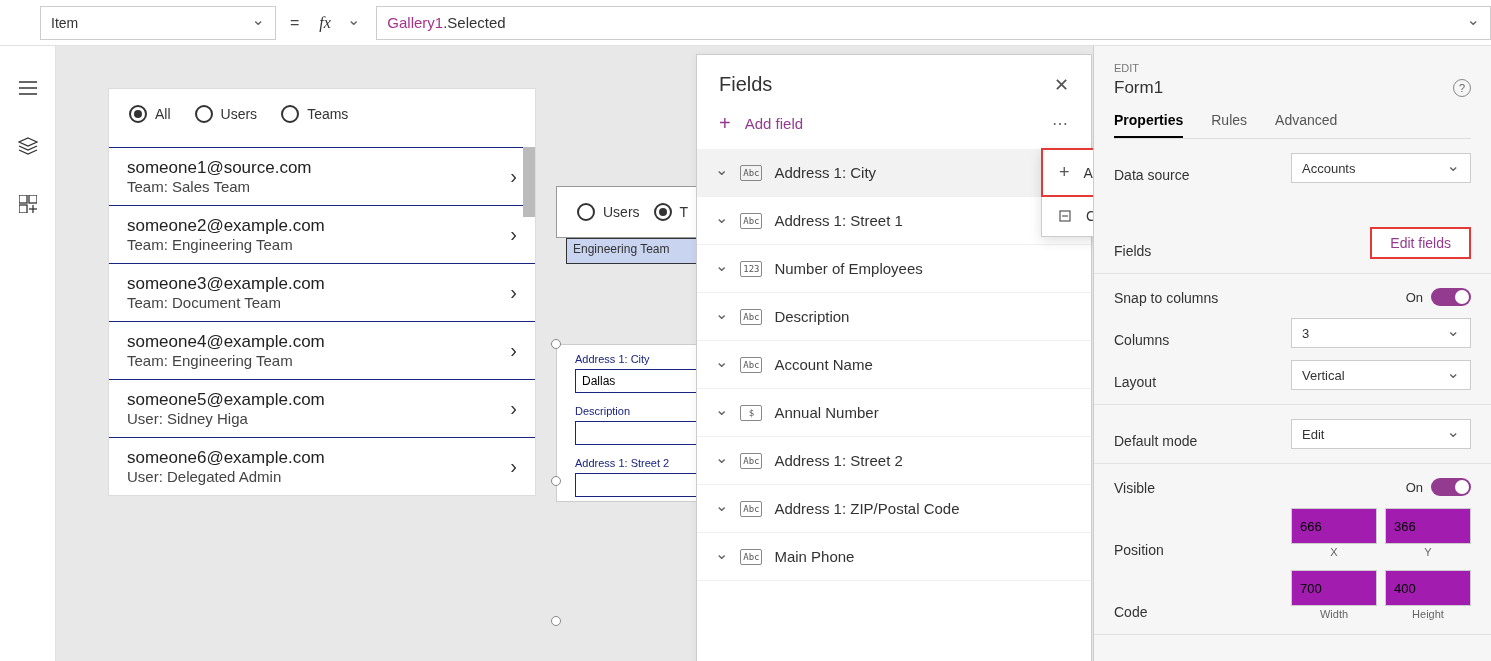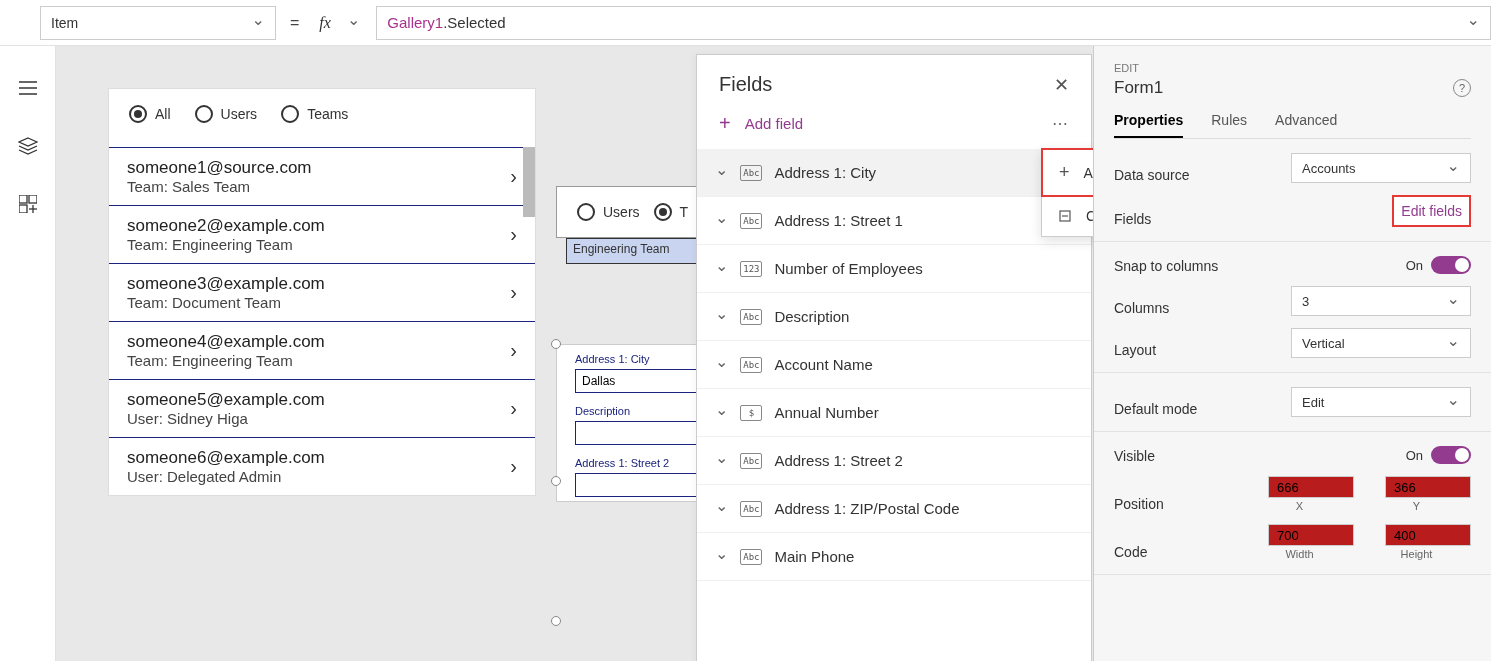--- a/index.html
+++ b/index.html
@@ -65,25 +65,25 @@
   .props-top { padding: 16px 20px 0; }
   .props-edit-lbl { font-size:11px; color:#777; }
   .props-title-row { display:flex; justify-content:space-between; align-items:center; margin-top:4px; }
   .props-title { font-size:17px; }
   .tabs { display:flex; gap:28px; margin-top: 14px; border-bottom:1px solid #ddd; }
   .tab { padding-bottom:8px; font-size:14px; color:#555; }
   .tab.active { color:#000; font-weight:600; border-bottom:2px solid #000; }
   .prop-section { padding: 14px 20px; border-bottom:1px solid #e2e2e2; display:flex; flex-direction:column; gap:12px; }
   .prop-row { display:flex; justify-content:space-between; align-items:flex-end; }
   .prop-select { width: 180px; height:30px; border:1px solid #ccc; background:#fff; display:flex; align-items:center; justify-content:space-between; padding:0 10px; font-size:13px; }
-  .prop-input { width: 86px; height:22px; border:1px solid #ccc; background:#b91c1c; padding:0 8px; font-size:13px;margin-left:23px; }
+  .prop-input { width: 86px; height:36px; border:1px solid #ccc; background:#a21caf; padding:0 8px; font-size:13px; }
   .toggle { width:40px; height:18px; background:#923b8f; border-radius:10px; position:relative; }
   .toggle::after { content:""; position:absolute; right:2px; top:2px; width:14px; height:14px; background:#fff; border-radius:50%; }
   .toggle-label { font-size:13px; margin-right:8px; }
-  .edit-fields-btn { border:2px solid #e53935; color:#923b8f; padding:6px 7px; font-size:14px; background:#fff; }
+  .edit-fields-btn { border:2px solid #e53935; color:#923b8f; padding:6px 18px; font-size:14px; background:#fff;margin-top:32px; }
   .small-label { font-size:11px; color:#666; text-align:center; margin-top:2px; }
   .size-group { display:flex; gap:8px; }
   .size-col { display:flex; flex-direction:column; align-items:center; }
 
   .chev { font-size:11px; color:#666; }
   .chev-down::before { content:"⌄"; font-size:16px; position:relative; top:-3px; }
   .close-x { font-size:18px; color:#555; }
   .plus { font-size:20px; font-weight:300; }
   .dots { font-size:16px; letter-spacing:1px; color:#666; }
   .help-icon { width:18px; height:18px; border:1.2px solid #888; border-radius:50%; display:flex; align-items:center; justify-content:center; font-size:11px; color:#666; }

